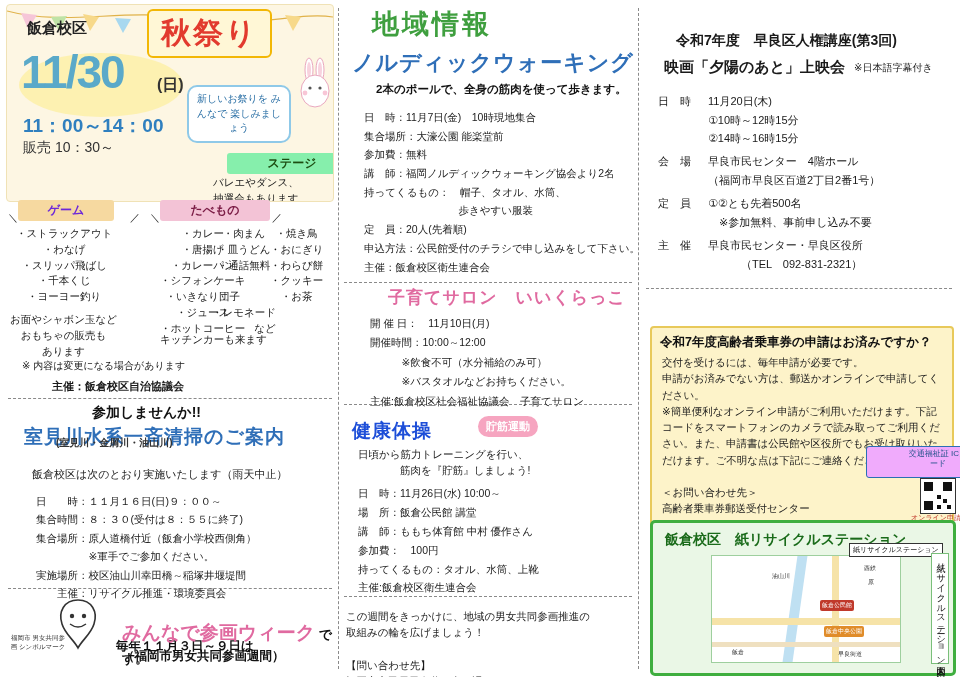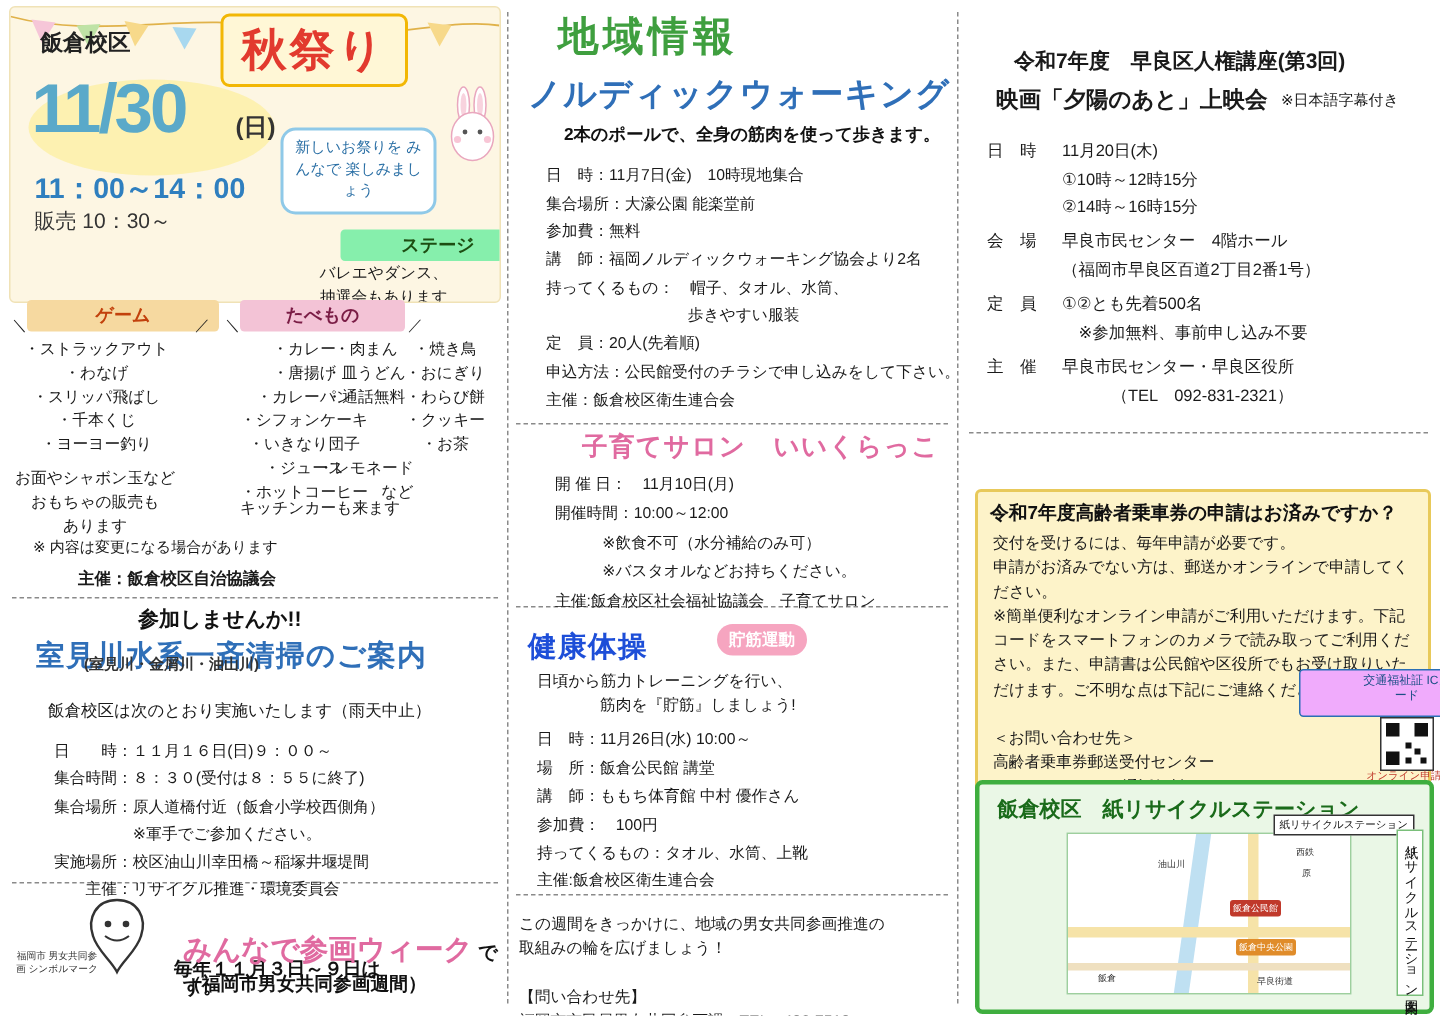--- a/index.html
+++ b/index.html
@@ -42,21 +42,21 @@
   .sale{position:absolute;left:16px;top:134px;font-size:14px;color:#333;}
 
   .bubble{position:absolute;left:180px;top:80px;width:92px;
       background:#fff;border:2px solid #8fc9e8;border-radius:10px;
       font-size:10px;color:#2a6fa5;text-align:center;padding:5px 4px;line-height:1.45;}
   .rabbit{position:absolute;left:290px;top:52px;width:36px;height:54px;}
 
   .tagbar{position:absolute;border-radius:3px;font-size:12px;font-weight:bold;
           text-align:center;padding:2px 0;}
   .tag-stage{left:196px;top:148px;width:130px;background:#86efac;color:#1d4d12;margin-left:24px;}
-  .tag-game{left:18px;top:200px;width:128px;background:#f6d9a0;color:#c2410c;}
+  .tag-game{left:18px;top:200px;width:96px;background:#f6d9a0;color:#6d28d9;}
   .tag-food{left:160px;top:200px;width:110px;background:#f3c3d6;color:#7a1c45;}
 
   .fest-lines{position:absolute;font-size:10.5px;line-height:1.5;white-space:pre;text-align:center;}
   .chiiki{position:absolute;left:372px;top:6px;font-size:27px;font-weight:bold;color:#3f9f3f;letter-spacing:3px;}
   .nordic{position:absolute;left:352px;top:48px;font-size:22px;font-weight:bold;color:#2f6fb8;letter-spacing:1px;}
   .nordic-sub{position:absolute;left:376px;top:82px;font-size:11.5px;font-weight:bold;color:#111;}
 
   .kosodate{position:absolute;left:362px;top:286px;font-size:17px;font-weight:bold;color:#e06aa0;letter-spacing:1px;}
   .kenko{position:absolute;left:352px;top:418px;font-size:19px;font-weight:bold;color:#1d4ed8;letter-spacing:1px;font-family:Liberation Serif, serif;}
   .kenko-badge{position:absolute;left:478px;top:414px;background:#f6a5c0;color:#fff;

